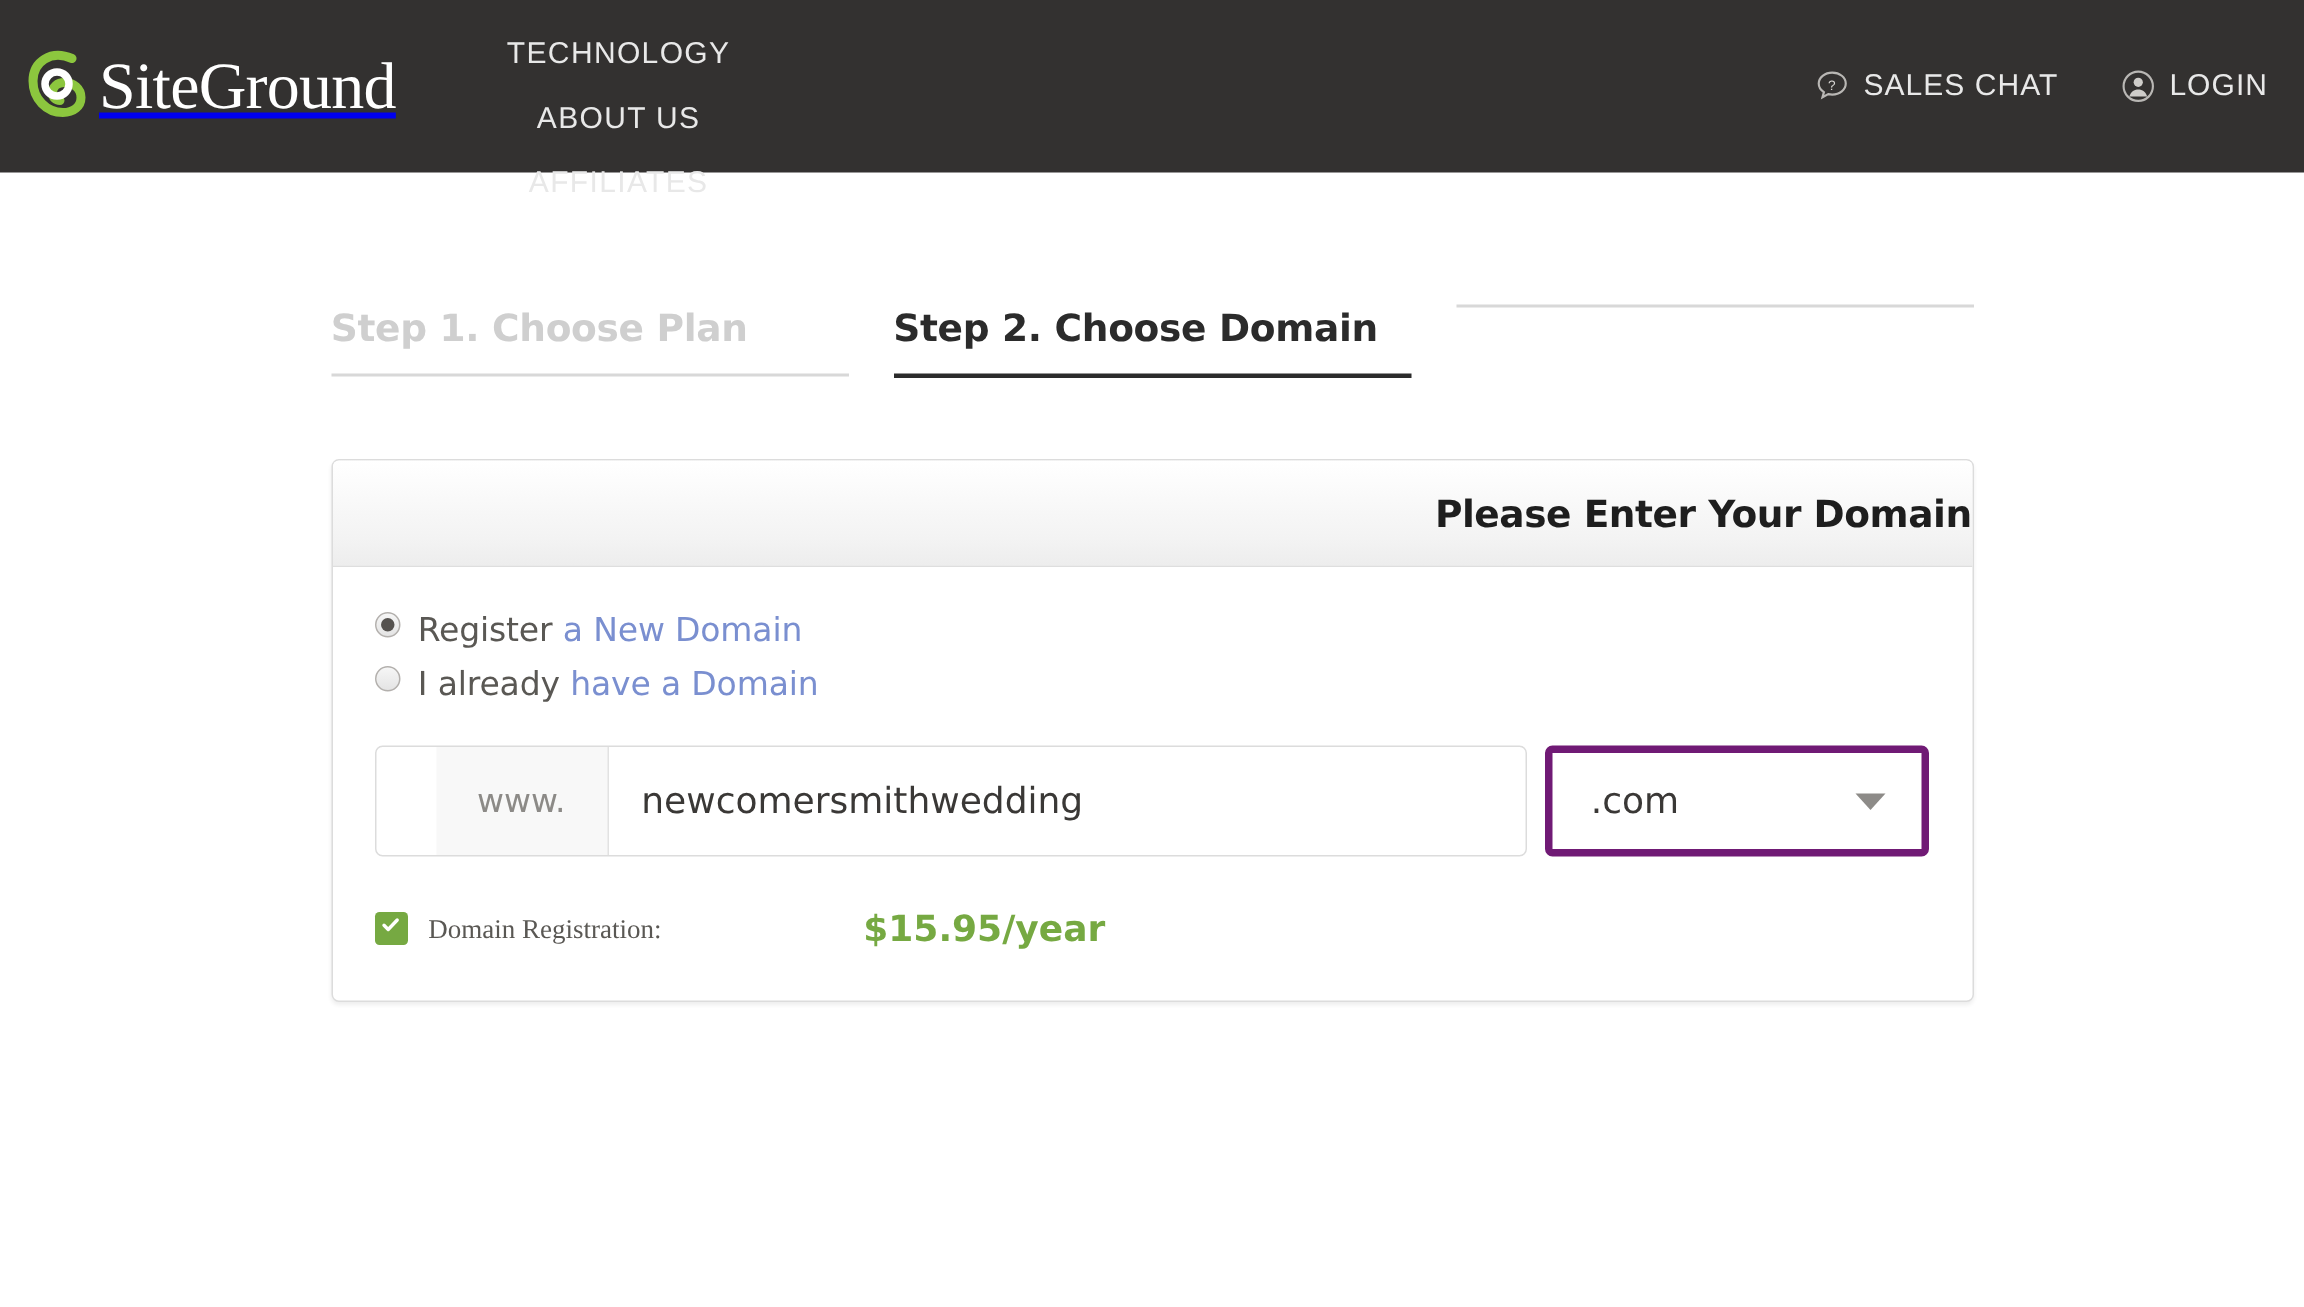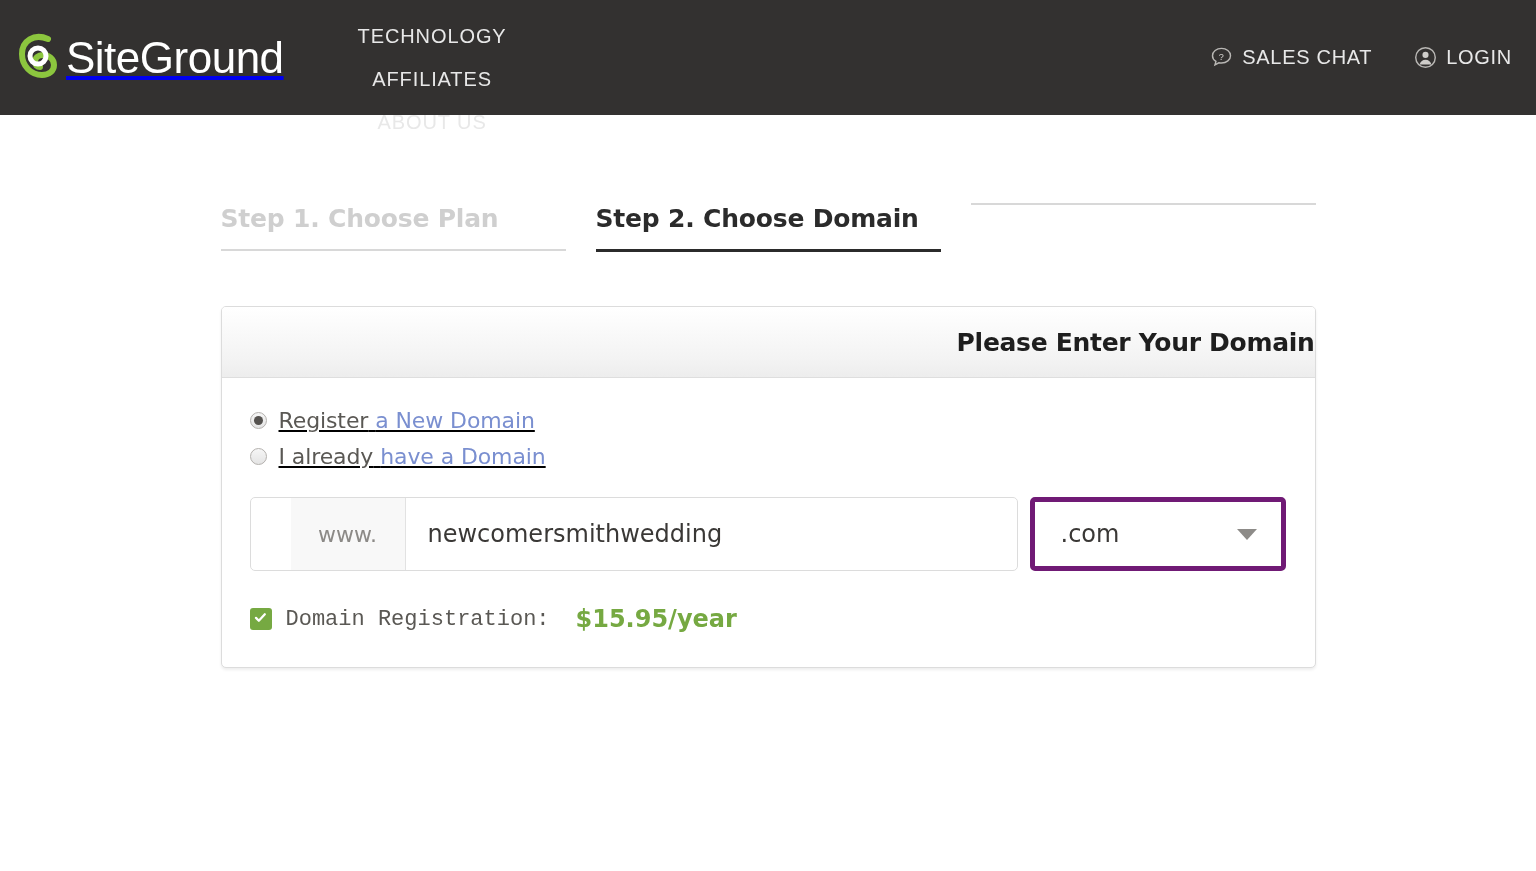--- a/index.html
+++ b/index.html
@@ -33,21 +33,21 @@
     width: 46px;
     height: 52px;
     margin-right: 2px;
     flex: 0 0 auto;
   }
   .logo-text {
     color: #ffffff;
     font-size: 44px;
     line-height: 1;
     letter-spacing: -0.5px;
-    font-family: Liberation Sans, sans-serif;
+    font-family: Liberation Serif, serif;
     font-weight: 400;
   }
   .main-nav {
     display: flex;
     align-items: center;
     gap: 0;
     flex-direction: column;
   }
   .nav-item {
     color: #e8e8e8;
@@ -137,24 +137,23 @@
     letter-spacing: -0.3px;
     font-family: "DejaVu Sans", sans-serif;
   }
   .panel-body {
     padding: 30px 28px 34px 28px;
   }
 
   
   .radio-row {
     display: flex;
-    align-items: center;
+    align-items: flex-start;
     margin-bottom: 11px;
     cursor: default;
-    text-decoration: underline;
   }
   .radio {
     width: 17px;
     height: 17px;
     border-radius: 50%;
     border: 1px solid #b3b0ad;
     background: linear-gradient(#f6f6f6, #e4e4e4);
     margin-right: 12px;
     flex: 0 0 auto;
     box-sizing: border-box;
@@ -252,23 +251,23 @@
     height: 22px;
     border-radius: 3px;
     background: #76a942;
     margin-right: 14px;
     flex: 0 0 auto;
     display: flex;
     align-items: center;
     justify-content: center;
   }
   .check-label {
-    font-size: 22px;
+    font-size: 18px;
     color: #5a5854;
-    font-family: Liberation Mono, monospace;
+    font-family: Liberation Serif, serif;
     width: 290px;
   }
   .check-price {
     font-size: 24px;
     font-weight: bold;
     color: #76a942;
     font-family: "DejaVu Sans", sans-serif;
   }
 
   
@@ -302,22 +301,22 @@
         <path d="M30 7 C16 1 4 9 4 22 C4 34 13 43 24 43 C31 43 36 39 36 33 C36 27 31 23 25 23 C20 23 17 26 17 30 C17 33 19 35 22 35" fill="none" stroke="#8cc63e" stroke-width="6" stroke-linecap="round"></path>
         <circle cx="20" cy="24" r="8" fill="none" stroke="#ffffff" stroke-width="5"></circle>
       </svg>
     </span>
     <span class="logo-text">SiteGround</span>
   </a>
 
   <nav class="main-nav">
     <a class="nav-item" href="#">HOSTING</a>
     <a class="nav-item" href="#">TECHNOLOGY</a>
+    <a class="nav-item" href="#">ABOUT US</a>
     <a class="nav-item" href="#">AFFILIATES</a>
-    <a class="nav-item" href="#">ABOUT US</a>
   </nav>
 
   <div class="header-right">
     <a class="header-link" href="#">
       <span>
         <svg viewBox="0 0 24 24" width="23" height="23" aria-hidden="true">
           <path d="M12 2.5c-5.2 0-9.4 3.4-9.4 7.6 0 2.4 1.4 4.6 3.6 6l-1 3.6 4-2.2c.9.2 1.8.3 2.8.3 5.2 0 9.4-3.4 9.4-7.7S17.2 2.5 12 2.5z" fill="none" stroke="#b9b7b4" stroke-width="1.5"></path>
           <text x="12" y="14.5" font-size="9.5" font-family="Liberation Sans, sans-serif" fill="#d8d6d3" text-anchor="middle">?</text>
         </svg>
       </span>

